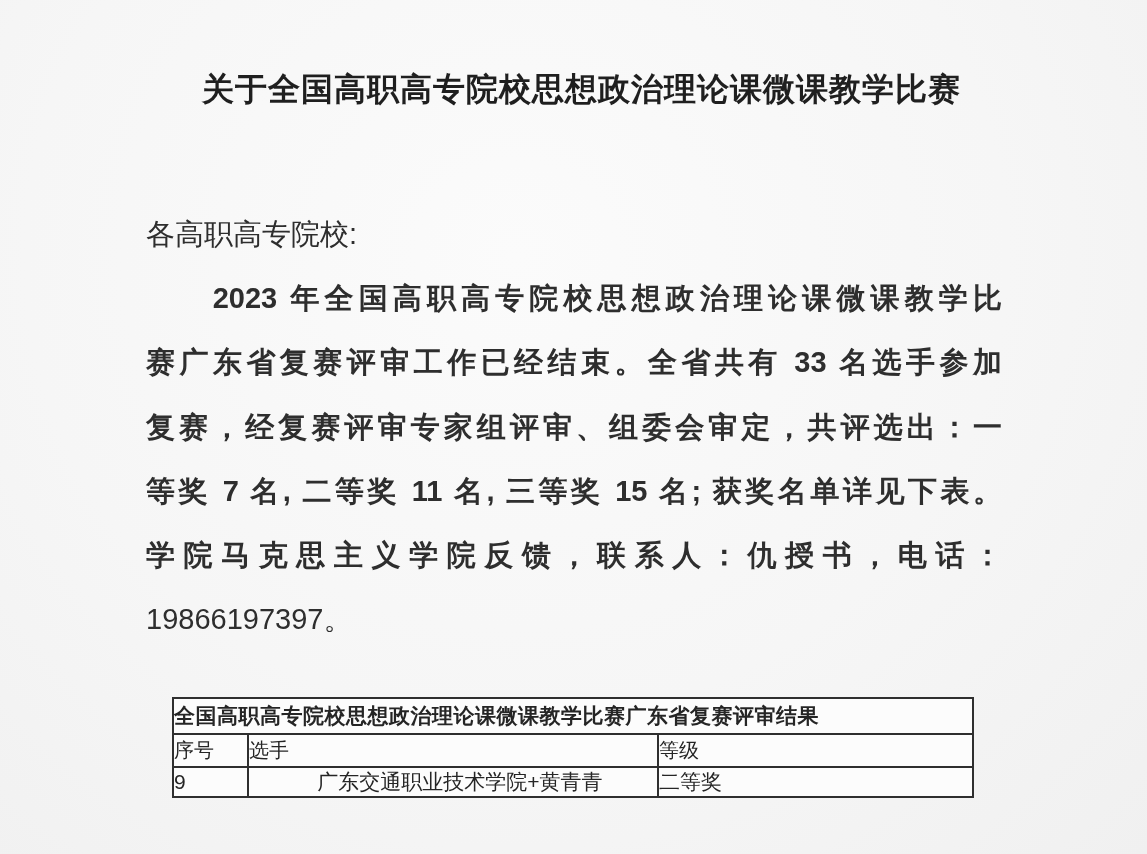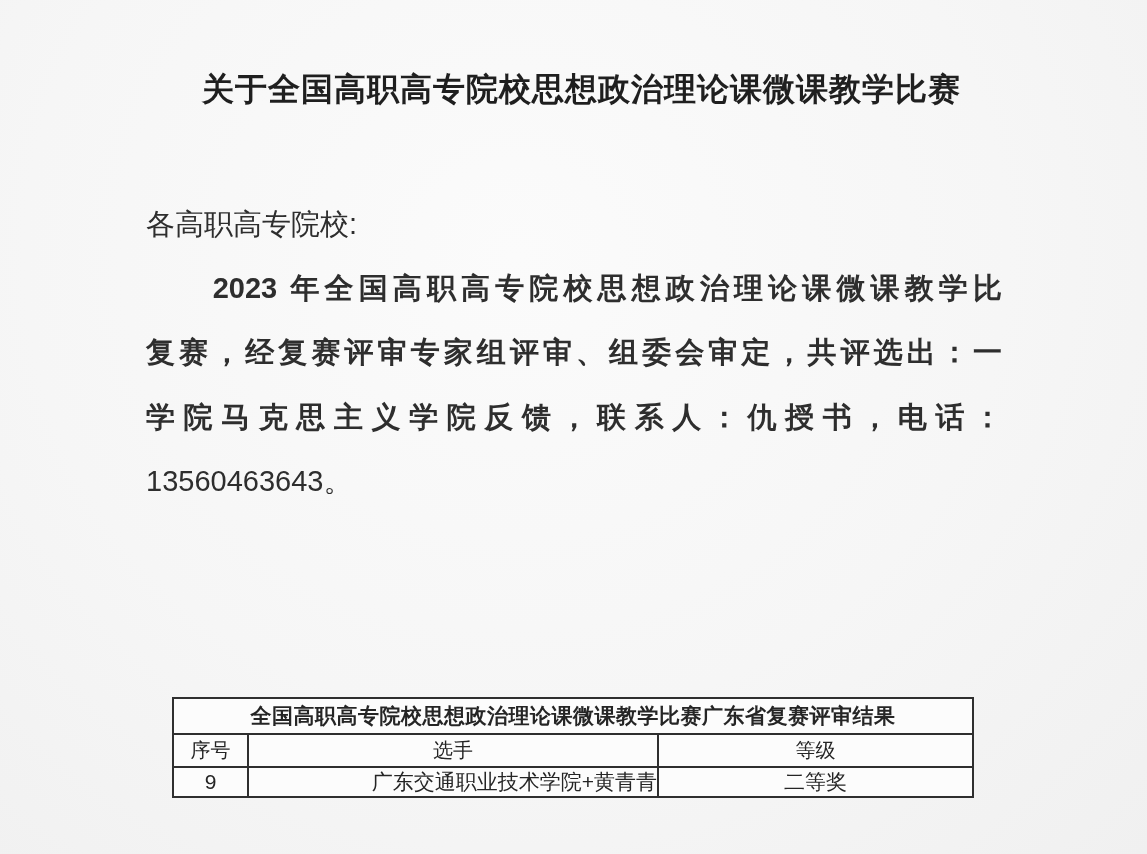--- a/index.html
+++ b/index.html
@@ -24,21 +24,21 @@
     width: 100%;
     text-align: center;
     font-weight: bold;
     font-size: 32px;
     line-height: 64px;
     letter-spacing: 1px;
     color: #1f1f1f;
   }
   .body-block {
     position: absolute;
-    top: 192px;
+    top: 202px;
     left: 146px;
     width: 856px;
     font-size: 29px;
     color: #2e2e2e;
   }
   .body-line {
     height: 64.2px;
     line-height: 64.2px;
     white-space: nowrap;
   }
@@ -58,62 +58,63 @@
     left: 172px;
     width: 800px;
     border-collapse: collapse;
     table-layout: fixed;
     font-size: 21px;
     color: #252525;
   }
   .results-table td {
     border: 2px solid #2f2f2f;
     padding: 0;
-    text-align: center;
     vertical-align: middle;
     background: #fcfcfc;
   }
   .results-table .caption-cell {
     height: 34px;
     font-weight: bold;
     font-size: 21px;
     letter-spacing: 0.5px;
   }
   .results-table .head-cell {
     height: 31px;
     font-size: 20px;
     font-family: Liberation Serif, serif;
   }
   .results-table .data-cell {
     height: 25px;
     font-size: 21px;
   }
   .results-table .contestant-cell {
-    text-align: right;
+    text-align: center;
     padding-left: 14px;
   }
   .col-no    { width: 75px; }
   .col-name  { width: 410px; }
   .col-award { width: 315px; }
 </style>
 </head>
 <body>
 
 <div class="page">
 
   <div class="title-block">
     <div>关于全国高职高专院校思想政治理论课微课教学比赛</div>
   </div>
 
   <div class="body-block">
     <div class="body-line">各高职高专院校:</div>
     <div class="body-line justify indent">2023 年全国高职高专院校思想政治理论课微课教学比</div>
+    <div class="body-line justify">赛广东省复赛评审工作已经结束。全省共有 33 名选手参加</div>
     <div class="body-line justify">复赛，经复赛评审专家组评审、组委会审定，共评选出：一</div>
+    <div class="body-line justify">等奖 7 名, 二等奖 11 名, 三等奖 15 名; 获奖名单详见下表。</div>
     <div class="body-line justify">学院马克思主义学院反馈，联系人：仇授书，电话：</div>
-    <div class="body-line">13560463643。</div>
+    <div class="body-line">19866197397。</div>
   </div>
 
   <table class="results-table">
     <colgroup>
       <col class="col-no">
       <col class="col-name">
       <col class="col-award">
     </colgroup>
     <tbody>
       <tr>

